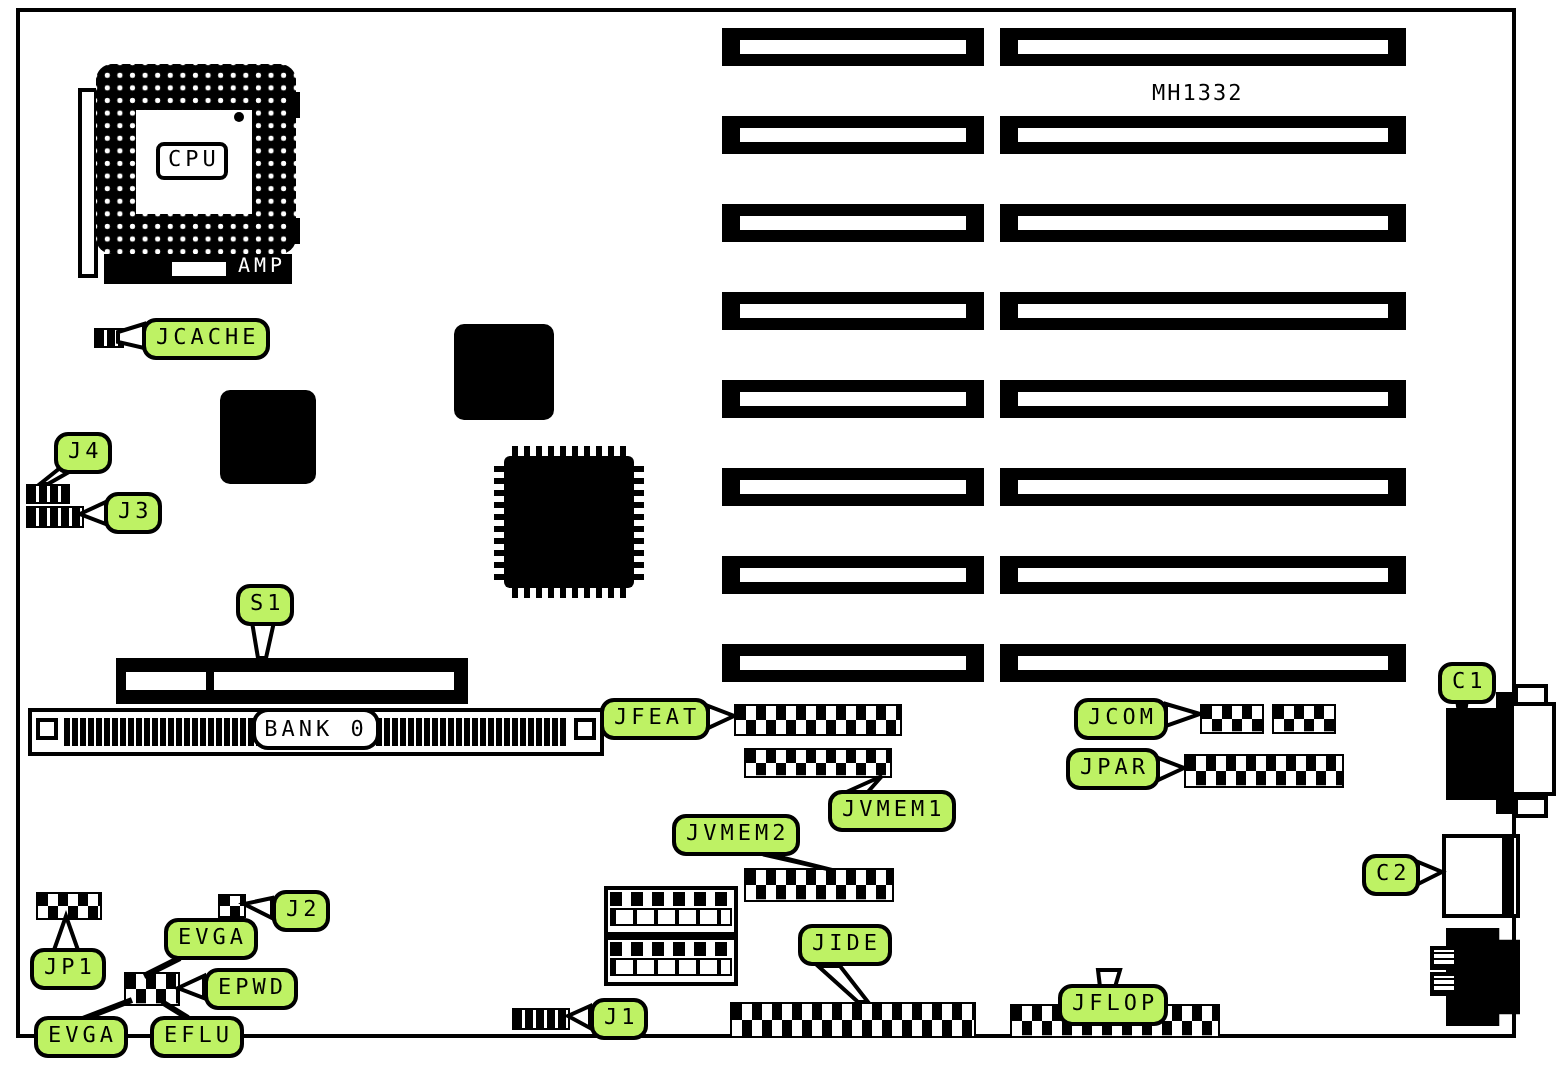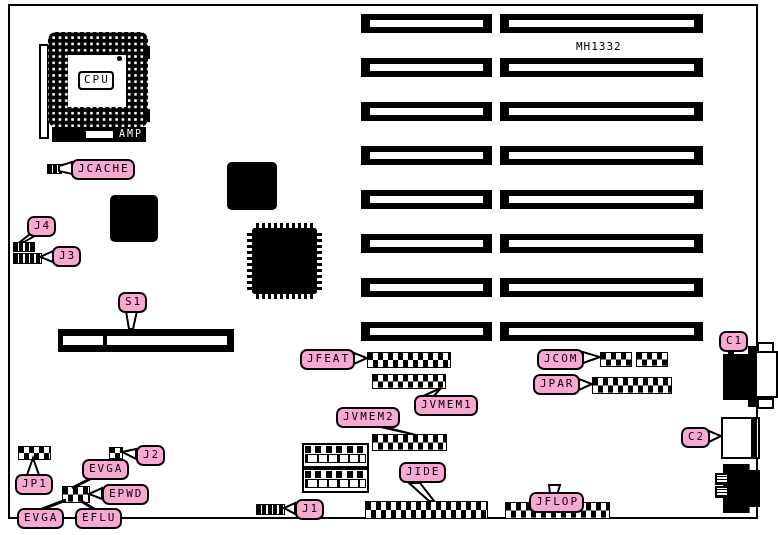--- a/index.html
+++ b/index.html
@@ -2,21 +2,21 @@
 <html><head>
 <meta charset="utf-8">
 <style>
   html,body{margin:0;padding:0;background:#fff;}
   #stage{position:relative;width:778px;height:535px;background:#fff;overflow:hidden;
          font-family:"DejaVu Sans Mono",monospace;color:#000;}
   .abs{position:absolute;}
   
   #board-outline{left:8px;top:4px;width:746px;height:511px;border:2px solid #000;}
   
-  .lbl{position:absolute;z-index:10;background:#f9a8d4;border:2px solid #000;border-radius:7px;
+  .lbl{position:absolute;z-index:10;background:#bef264;border:2px solid #000;border-radius:7px;
        font-size:11px;letter-spacing:2px;line-height:14px;padding:1px 3px 2px 5px;white-space:nowrap;}
   
   .txt{position:absolute;font-size:11px;letter-spacing:1px;}
   
   .checker{position:absolute;border:1px solid #000;background-color:#fff;
     background-image:
       repeating-linear-gradient(90deg,#000 0 5px,#fff 5px 10px),
       repeating-linear-gradient(90deg,#fff 0 5px,#000 5px 10px);
     background-size:100% 50%,100% 51%;
     background-position:top left,bottom left;
@@ -106,20 +106,26 @@
   <div class="slot" style="left:361px;top:322px;width:131px;"></div>
   <div class="slot" style="left:500px;top:322px;width:203px;"></div>
 
   <div class="txt" style="left:576px;top:40px;">MH1332</div>
 
   <div class="blk" style="left:58px;top:329px;width:176px;height:23px;">
     <div style="position:absolute;left:5px;top:7px;width:40px;height:9px;background:#fff;"></div>
     <div style="position:absolute;left:49px;top:7px;width:120px;height:9px;background:#fff;"></div>
   </div>
 
+  <div class="bank-row" style="top:354px;">
+    <div class="bank-hatch"></div>
+    <div class="latch" style="left:2px;"></div>
+    <div class="latch" style="right:2px;"></div>
+    <div class="bank-lbl">BANK 0</div>
+  </div>
 
   <div class="strip" style="left:47px;top:164px;width:13px;height:8px;"></div>
   <div class="strip" style="left:13px;top:242px;width:20px;height:8px;"></div>
   <div class="strip" style="left:13px;top:253px;width:27px;height:9px;"></div>
   <div class="strip" style="left:256px;top:504px;width:27px;height:9px;"></div>
 
   <div class="checker" style="left:18px;top:446px;width:31px;height:12px;"></div>
   <div class="checker" style="left:109px;top:447px;width:12px;height:10px;"></div>
   <div class="checker" style="left:62px;top:486px;width:26px;height:15px;"></div>
 

